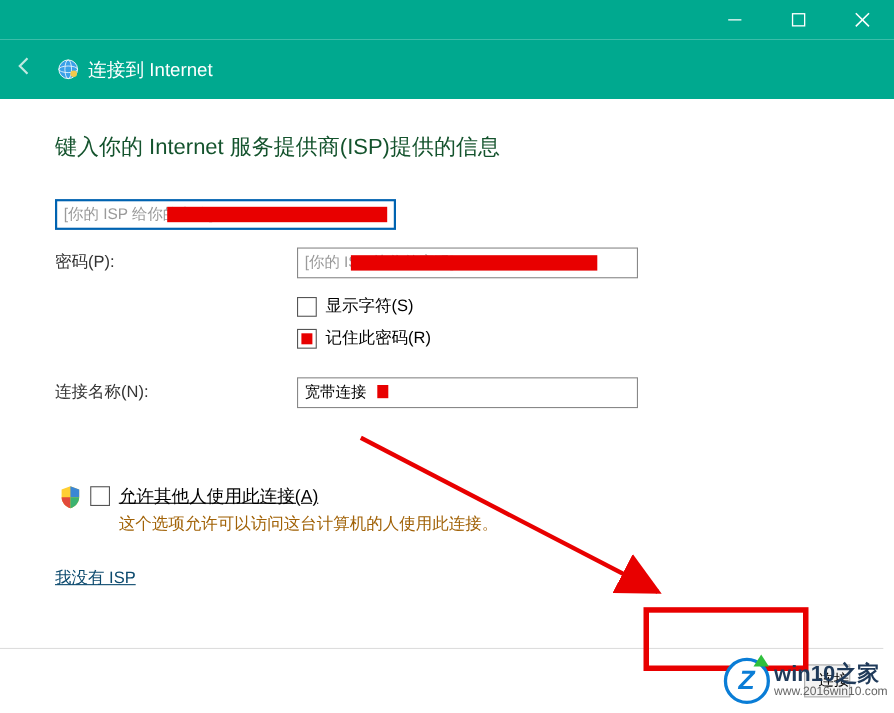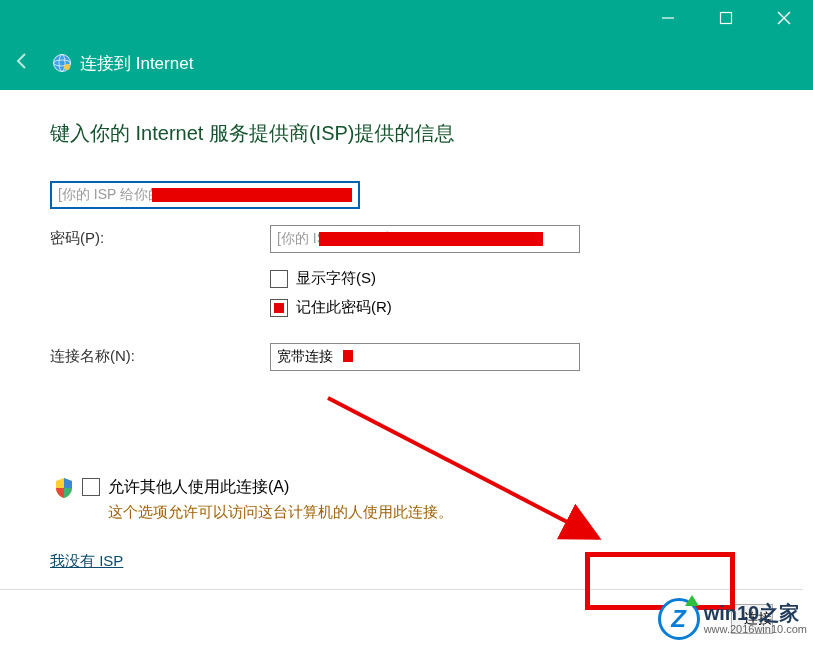--- a/index.html
+++ b/index.html
@@ -110,22 +110,23 @@
   }
   .chk.red-checked::after {
     content: "";
     width: 10px; height: 10px;
     background: #e80000;
   }
   .shield-row {
     display: flex;
     align-items: flex-start;
     gap: 8px;
-    margin-top: 106px;
+    margin-top: 70px;
     margin-left: 4px;
+    text-decoration: underline;
   }
   .shield-ico {
     width: 20px; height: 22px;
   }
   .shield-desc {
     margin-left: 58px;
     font-size: 15px;
     color: #a16207;
     margin-top: 4px;
   }

